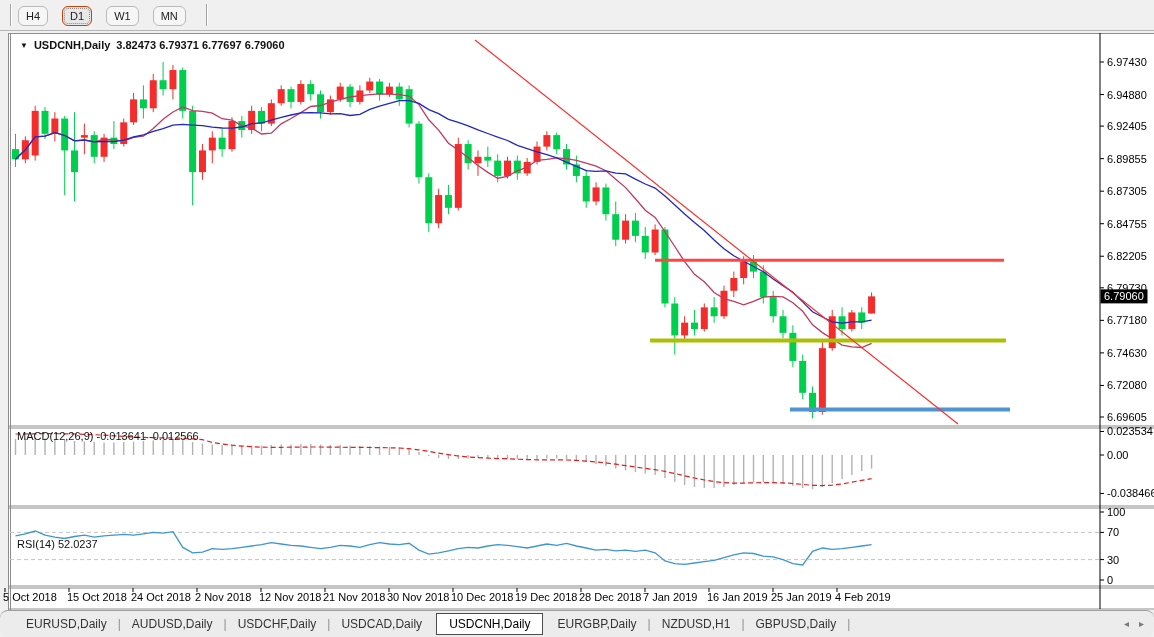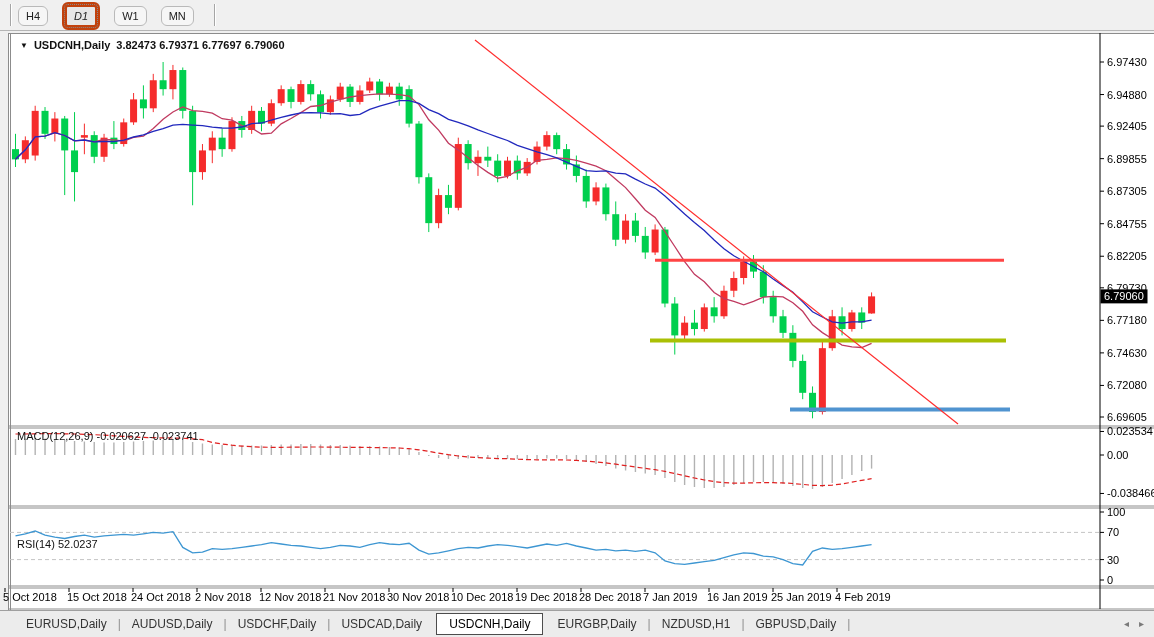--- a/index.html
+++ b/index.html
@@ -13,42 +13,42 @@
     position:absolute;left:0;top:0;right:0;height:31px;
     background:#f0f0f0;border-bottom:1px solid #b5b5b5;
     display:flex;align-items:center;padding-left:10px;box-sizing:border-box;
   }
   .tb-btn{
     font-size:11px;color:#222;padding:3px 7px;margin-right:14px;
     border:1px solid #b9b9b9;border-radius:6px;background:#f6f6f6;
     line-height:12px;cursor:default;
   }
   .tb-btn.active{
-    background:#e7e7e7;border:5px solid #c2410c;
-    outline:1px dotted #8a8a8a;outline-offset:-3px;font-style:italic;
+    background:#e7e7e7;border:1px solid #c2410c;
+    outline:1px dotted #8a8a8a;outline-offset:-3px;
   }
   .tb-sep{width:0;height:22px;border-left:1px solid #a5a5a5;border-right:1px solid #fff;margin:0 6px;}
   
   .chart-window{
     position:absolute;left:8px;top:33px;right:0;bottom:27px;
     background:#fff;border-left:3px double #8c8c8c;border-top:1px solid #8c8c8c;
   }
   #chart-svg{position:absolute;left:0;top:0;pointer-events:none;}
   .overlay-label{
     position:absolute;font-size:11px;color:#111;white-space:nowrap;z-index:5;
   }
   .chart-title{top:39px;left:20px;font-weight:bold;display:flex;align-items:center;gap:6px;}
   .chart-title .tri{font-size:8px;color:#111;font-weight:normal;}
   .macd-label{top:430px;left:17px;}
   .rsi-label{top:510px;left:17px;margin-top:28px;}
   
   .tabstrip{
     position:absolute;left:0;right:0;bottom:0;height:27px;background:#ececec;
     border-top:1px solid #9f9f9f;display:flex;align-items:center;
-    padding-left:16px;box-sizing:border-box;font-size:12px;color:#343434;
+    padding-left:16px;box-sizing:border-box;font-size:12px;color:#343434;border-radius:8px;
   }
   .tab{padding:4px 10px;white-space:nowrap;cursor:default;}
   .tab.active{
     background:#fff;border:1px solid #4c4c4c;padding:3px 12px;margin:0 4px;
     position:relative;top:0;color:#000;
   }
   .tab-sep{color:#8f8f8f;padding:0 1px;}
   .tab-arrows{
     position:absolute;right:10px;top:7px;font-size:10px;color:#7a7a7a;
     display:flex;gap:10px;
@@ -417,21 +417,21 @@
     <line x1="837" y1="588" x2="837" y2="592" stroke="#000000" stroke-width="1"></line>
     <text x="835" y="601" font-size="11" fill="#000000" font-family="Liberation Sans, sans-serif">4 Feb 2019</text>
   </svg>
 
 <div class="overlay-label chart-title">
   <span class="tri">▼</span>
   <span>USDCNH,Daily</span>
   <span>3.82473 6.79371 6.77697 6.79060</span>
 </div>
 
-<div class="overlay-label macd-label">MACD(12,26,9) -0.020627 -0.023741</div>
+<div class="overlay-label macd-label">MACD(12,26,9) -0.013641 -0.012566</div>
 <div class="overlay-label rsi-label">RSI(14) 52.0237</div>
 
 <div class="tabstrip">
   <span id="tabs"><span class="tab">EURUSD,Daily</span><span class="tab-sep">|</span><span class="tab">AUDUSD,Daily</span><span class="tab-sep">|</span><span class="tab">USDCHF,Daily</span><span class="tab-sep">|</span><span class="tab">USDCAD,Daily</span><span class="tab active">USDCNH,Daily</span><span class="tab">EURGBP,Daily</span><span class="tab-sep">|</span><span class="tab">NZDUSD,H1</span><span class="tab-sep">|</span><span class="tab">GBPUSD,Daily</span><span class="tab-sep">|</span></span>
   <span class="tab-arrows">
     <span>◂</span>
     <span>▸</span>
   </span>
 </div>
 

